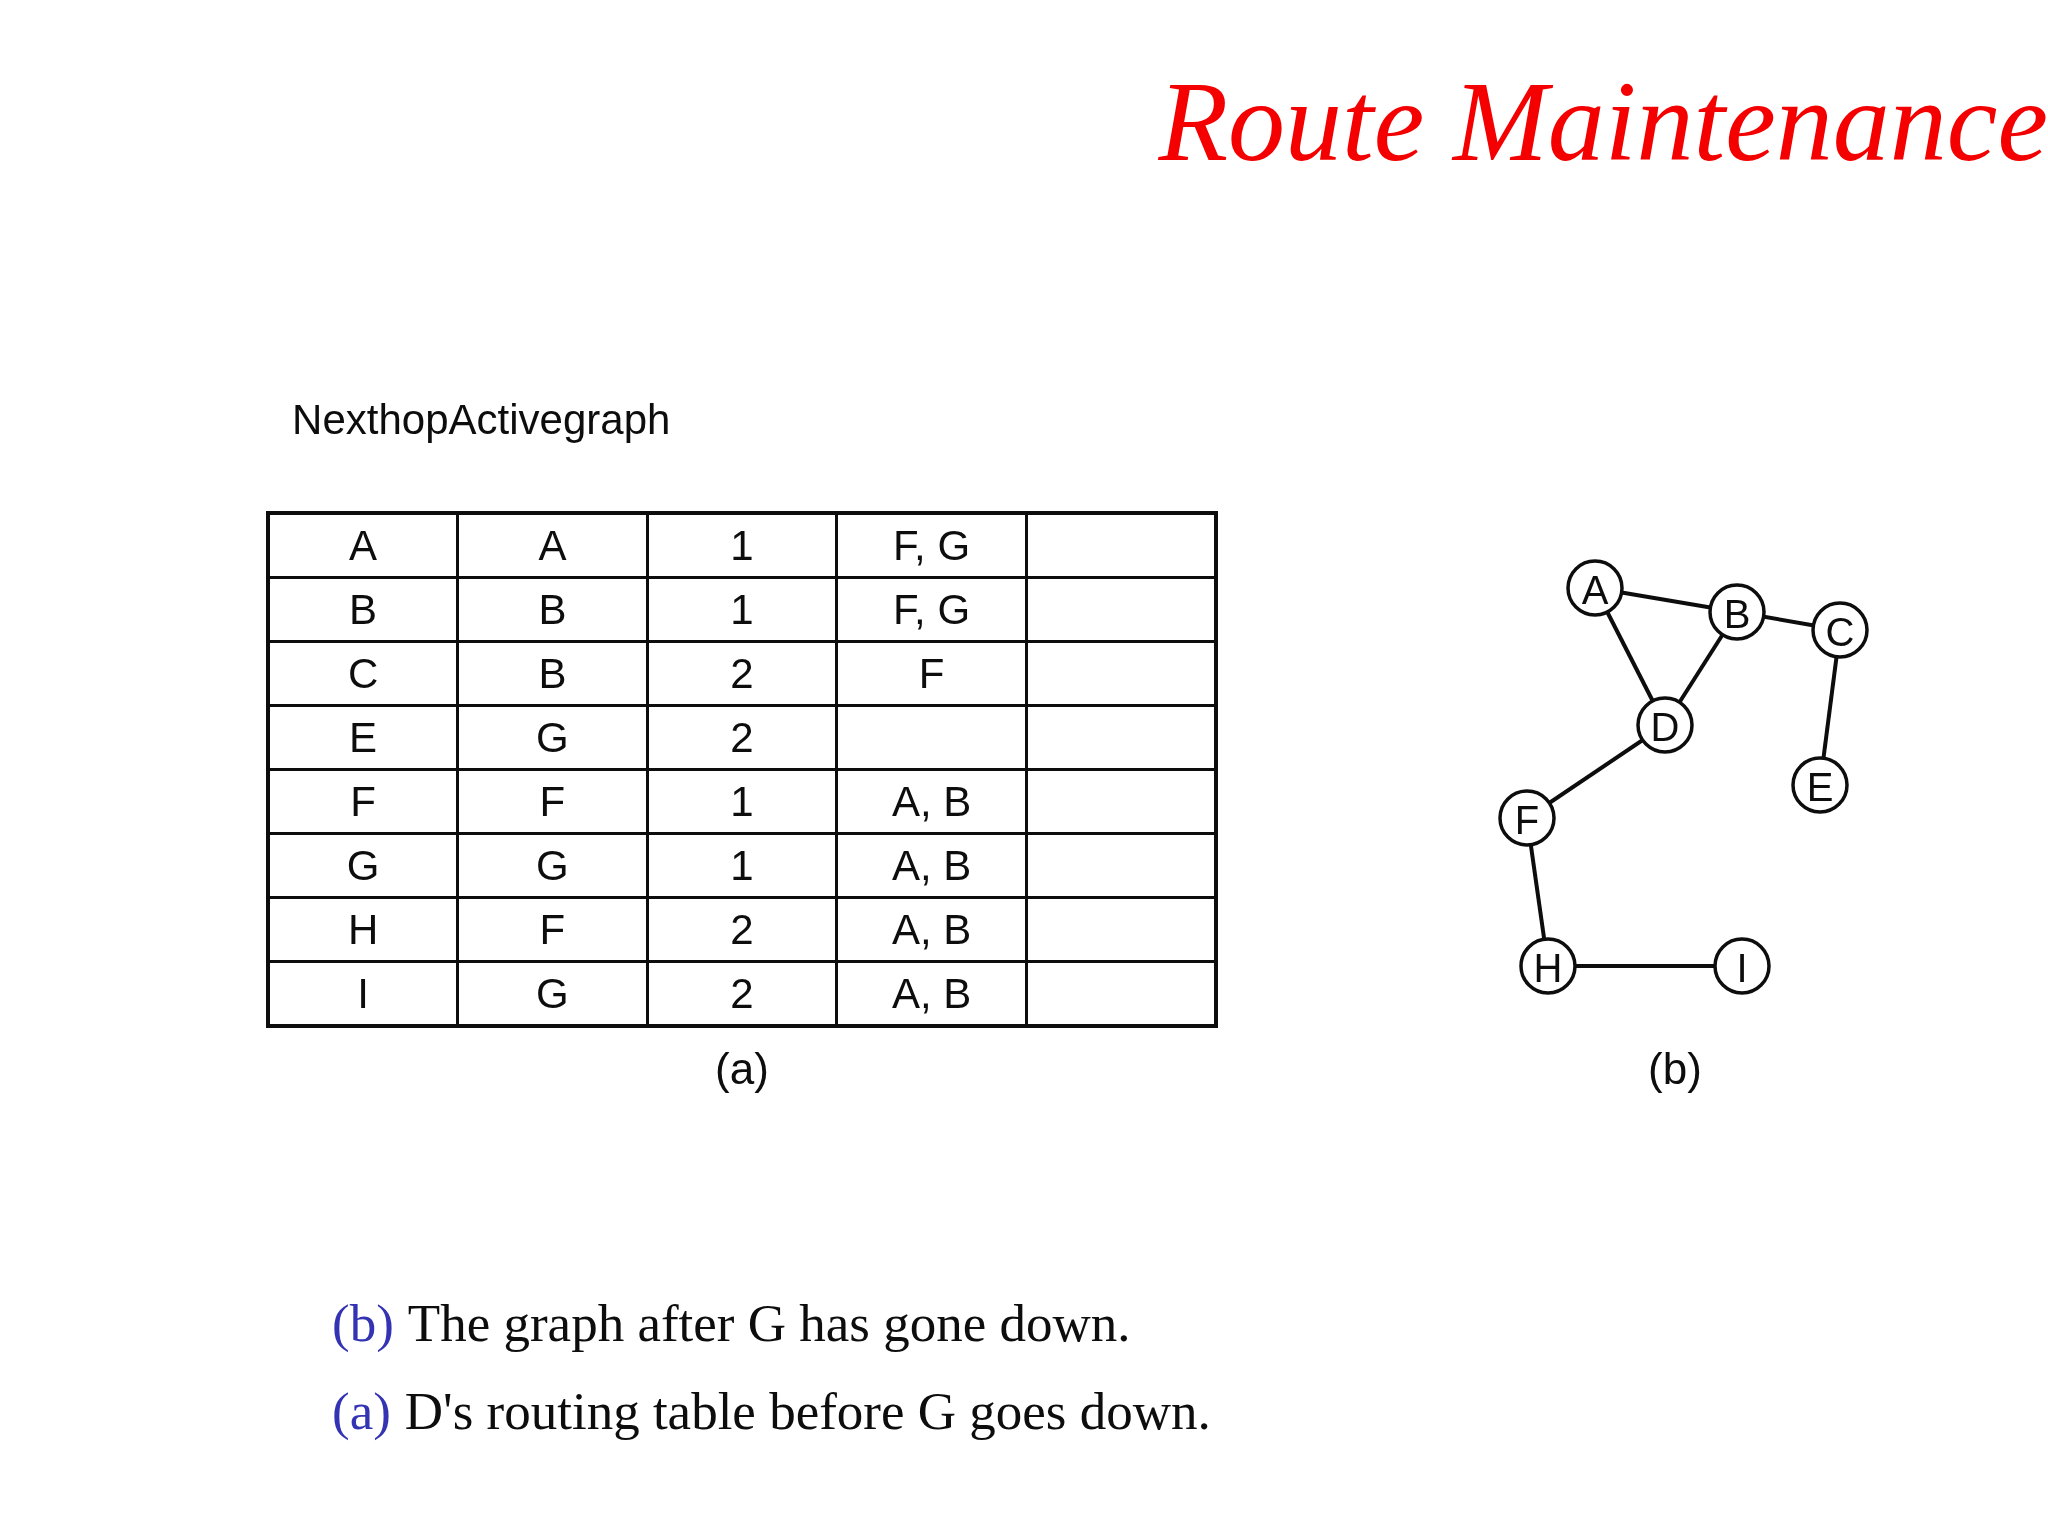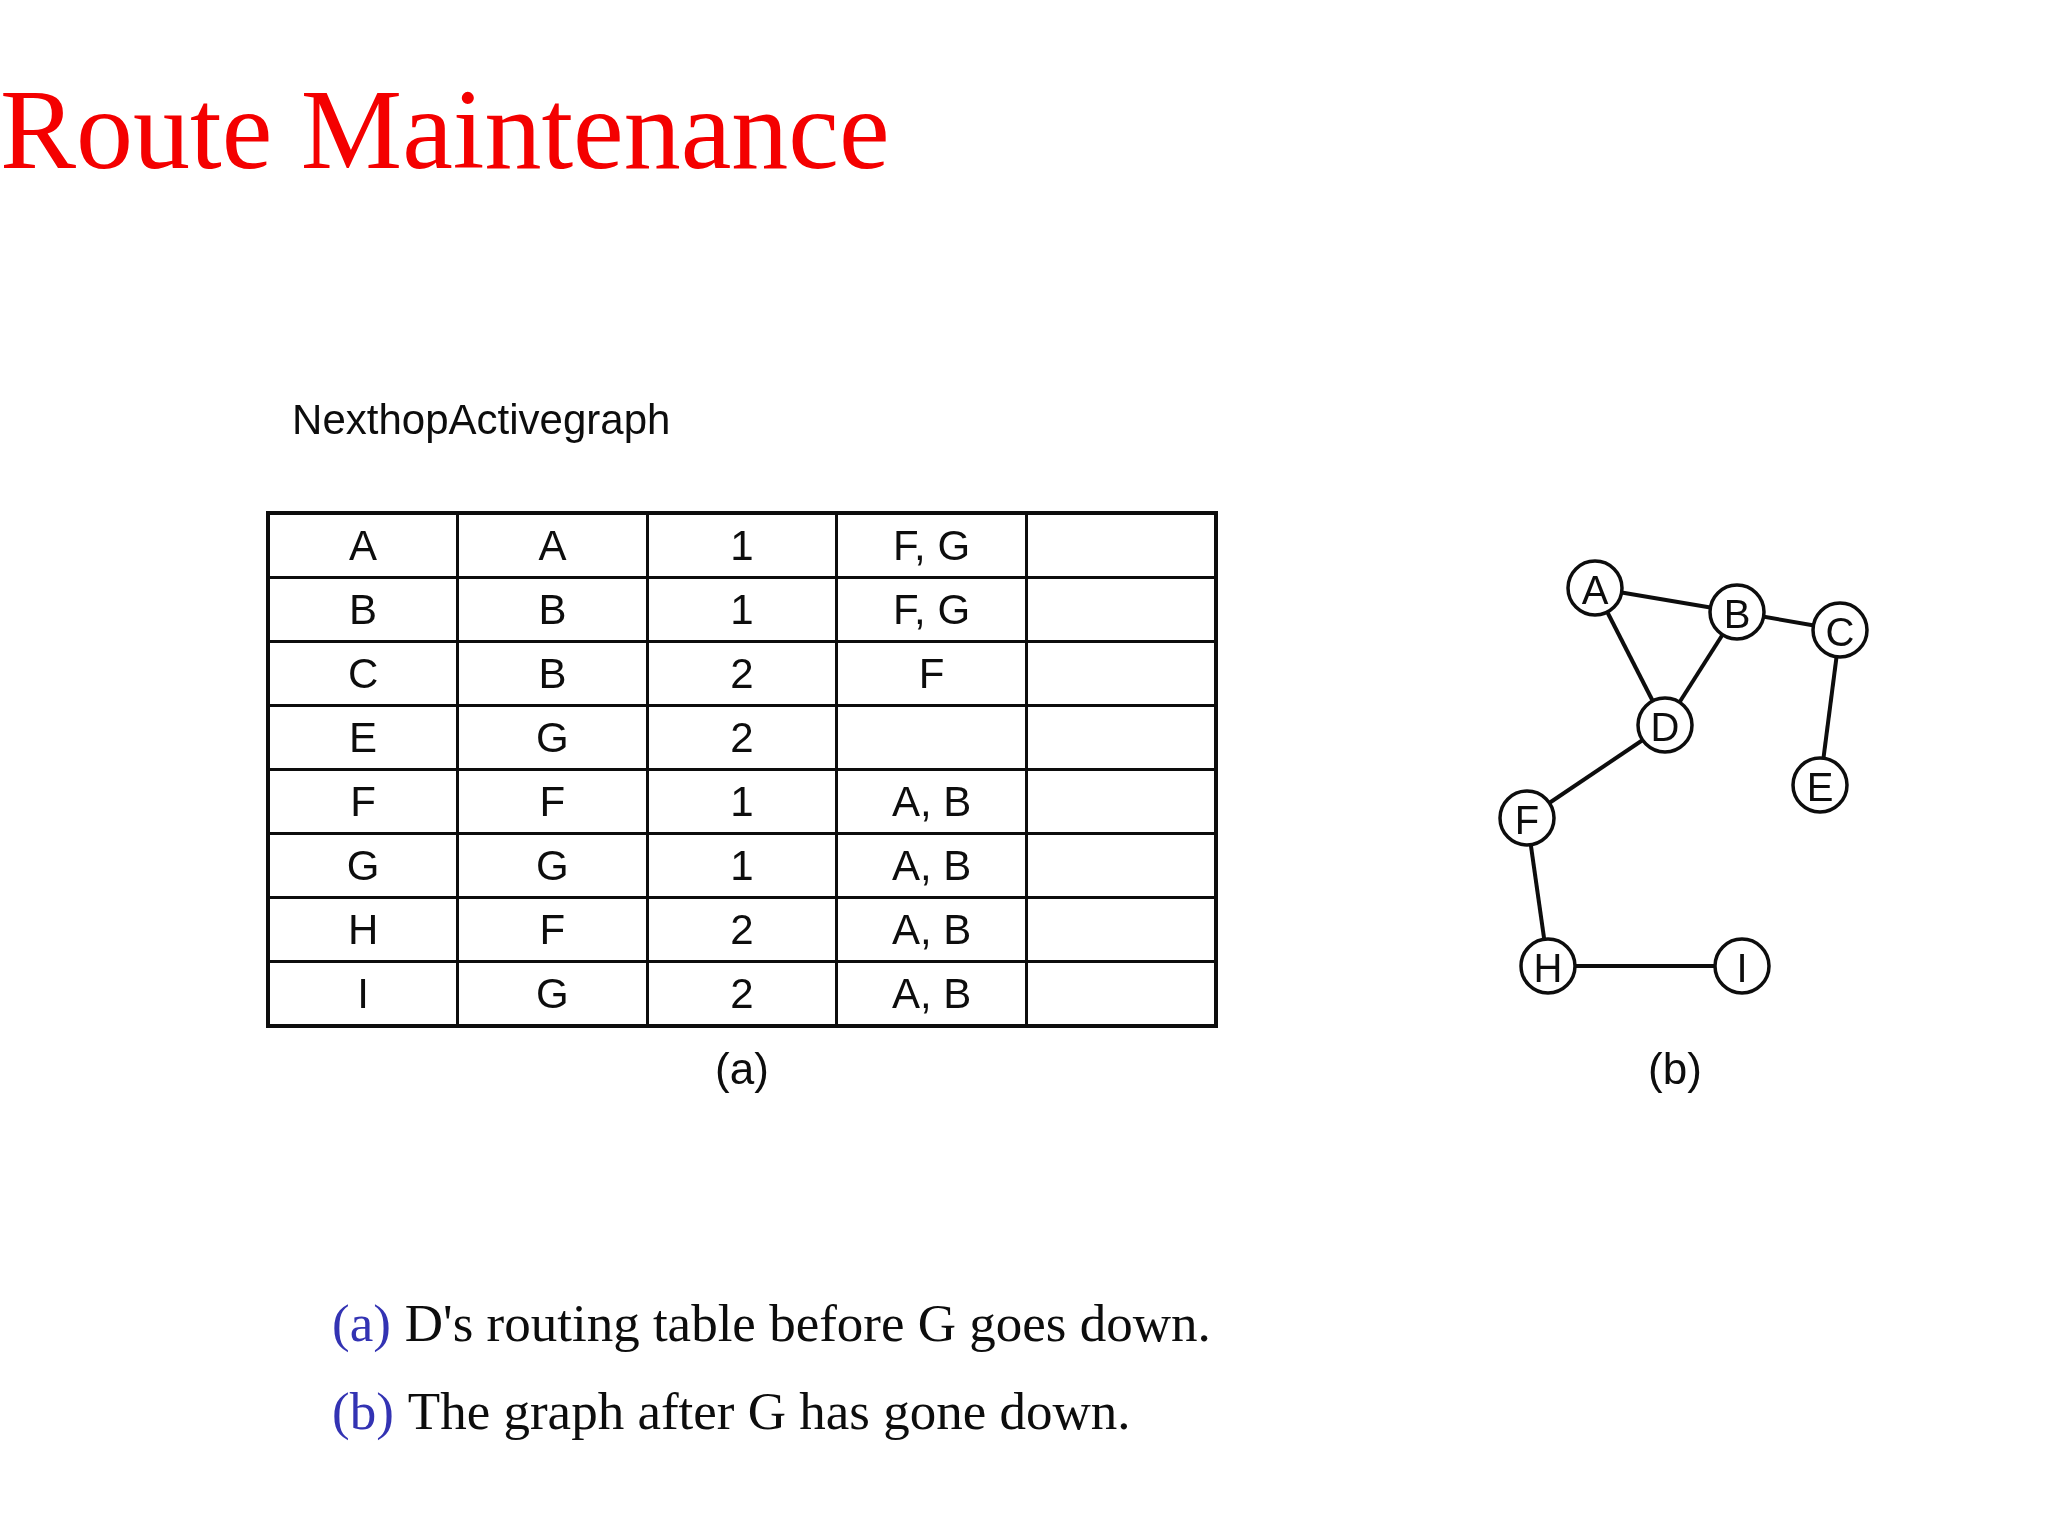--- a/index.html
+++ b/index.html
@@ -17,28 +17,29 @@
   .stage {
     position: relative;
     width: 2048px; height: 1536px;
     background: #ffffff;
     overflow: hidden;
   }
 
   
   .slide-title {
     position: absolute;
-    top: 64px; left: 0; width: 100%;
-    text-align: left;
+    top: 56px; left: 0; width: 100%;
+    text-align: right;
     font-family: "Liberation Serif", serif;
     font-size: 114px;
     line-height: 1.15;
     font-weight: 400;
     color: var(--title-red, #f40000);
     white-space: nowrap;
+    font-style: italic;
   }
 
   
   .col-headers {
     position: absolute;
     left: 266px; top: 394px; width: 952px;
     display: grid;
     grid-template-columns: repeat(5, 1fr);
     font-size: 42px;
     line-height: 52px;
@@ -212,20 +213,20 @@
     <text x="360" y="247">E</text>
     <text x="67" y="280">F</text>
     <text x="88" y="428">H</text>
     <text x="282" y="428">I</text>
   </svg>
 
   <div class="panel-label-b">(b)</div>
 
   <div class="captions">
     <div class="caption-line">
+      <span class="cap-tag">(b)</span><span>The graph after G has gone down.</span>
+    </div>
+    <div class="caption-line">
       <span class="cap-tag">(a)</span><span>D's routing table before G goes down.</span>
     </div>
-    <div class="caption-line">
-      <span class="cap-tag">(b)</span><span>The graph after G has gone down.</span>
-    </div>
   </div>
 
 </div>
 
 </body></html>

